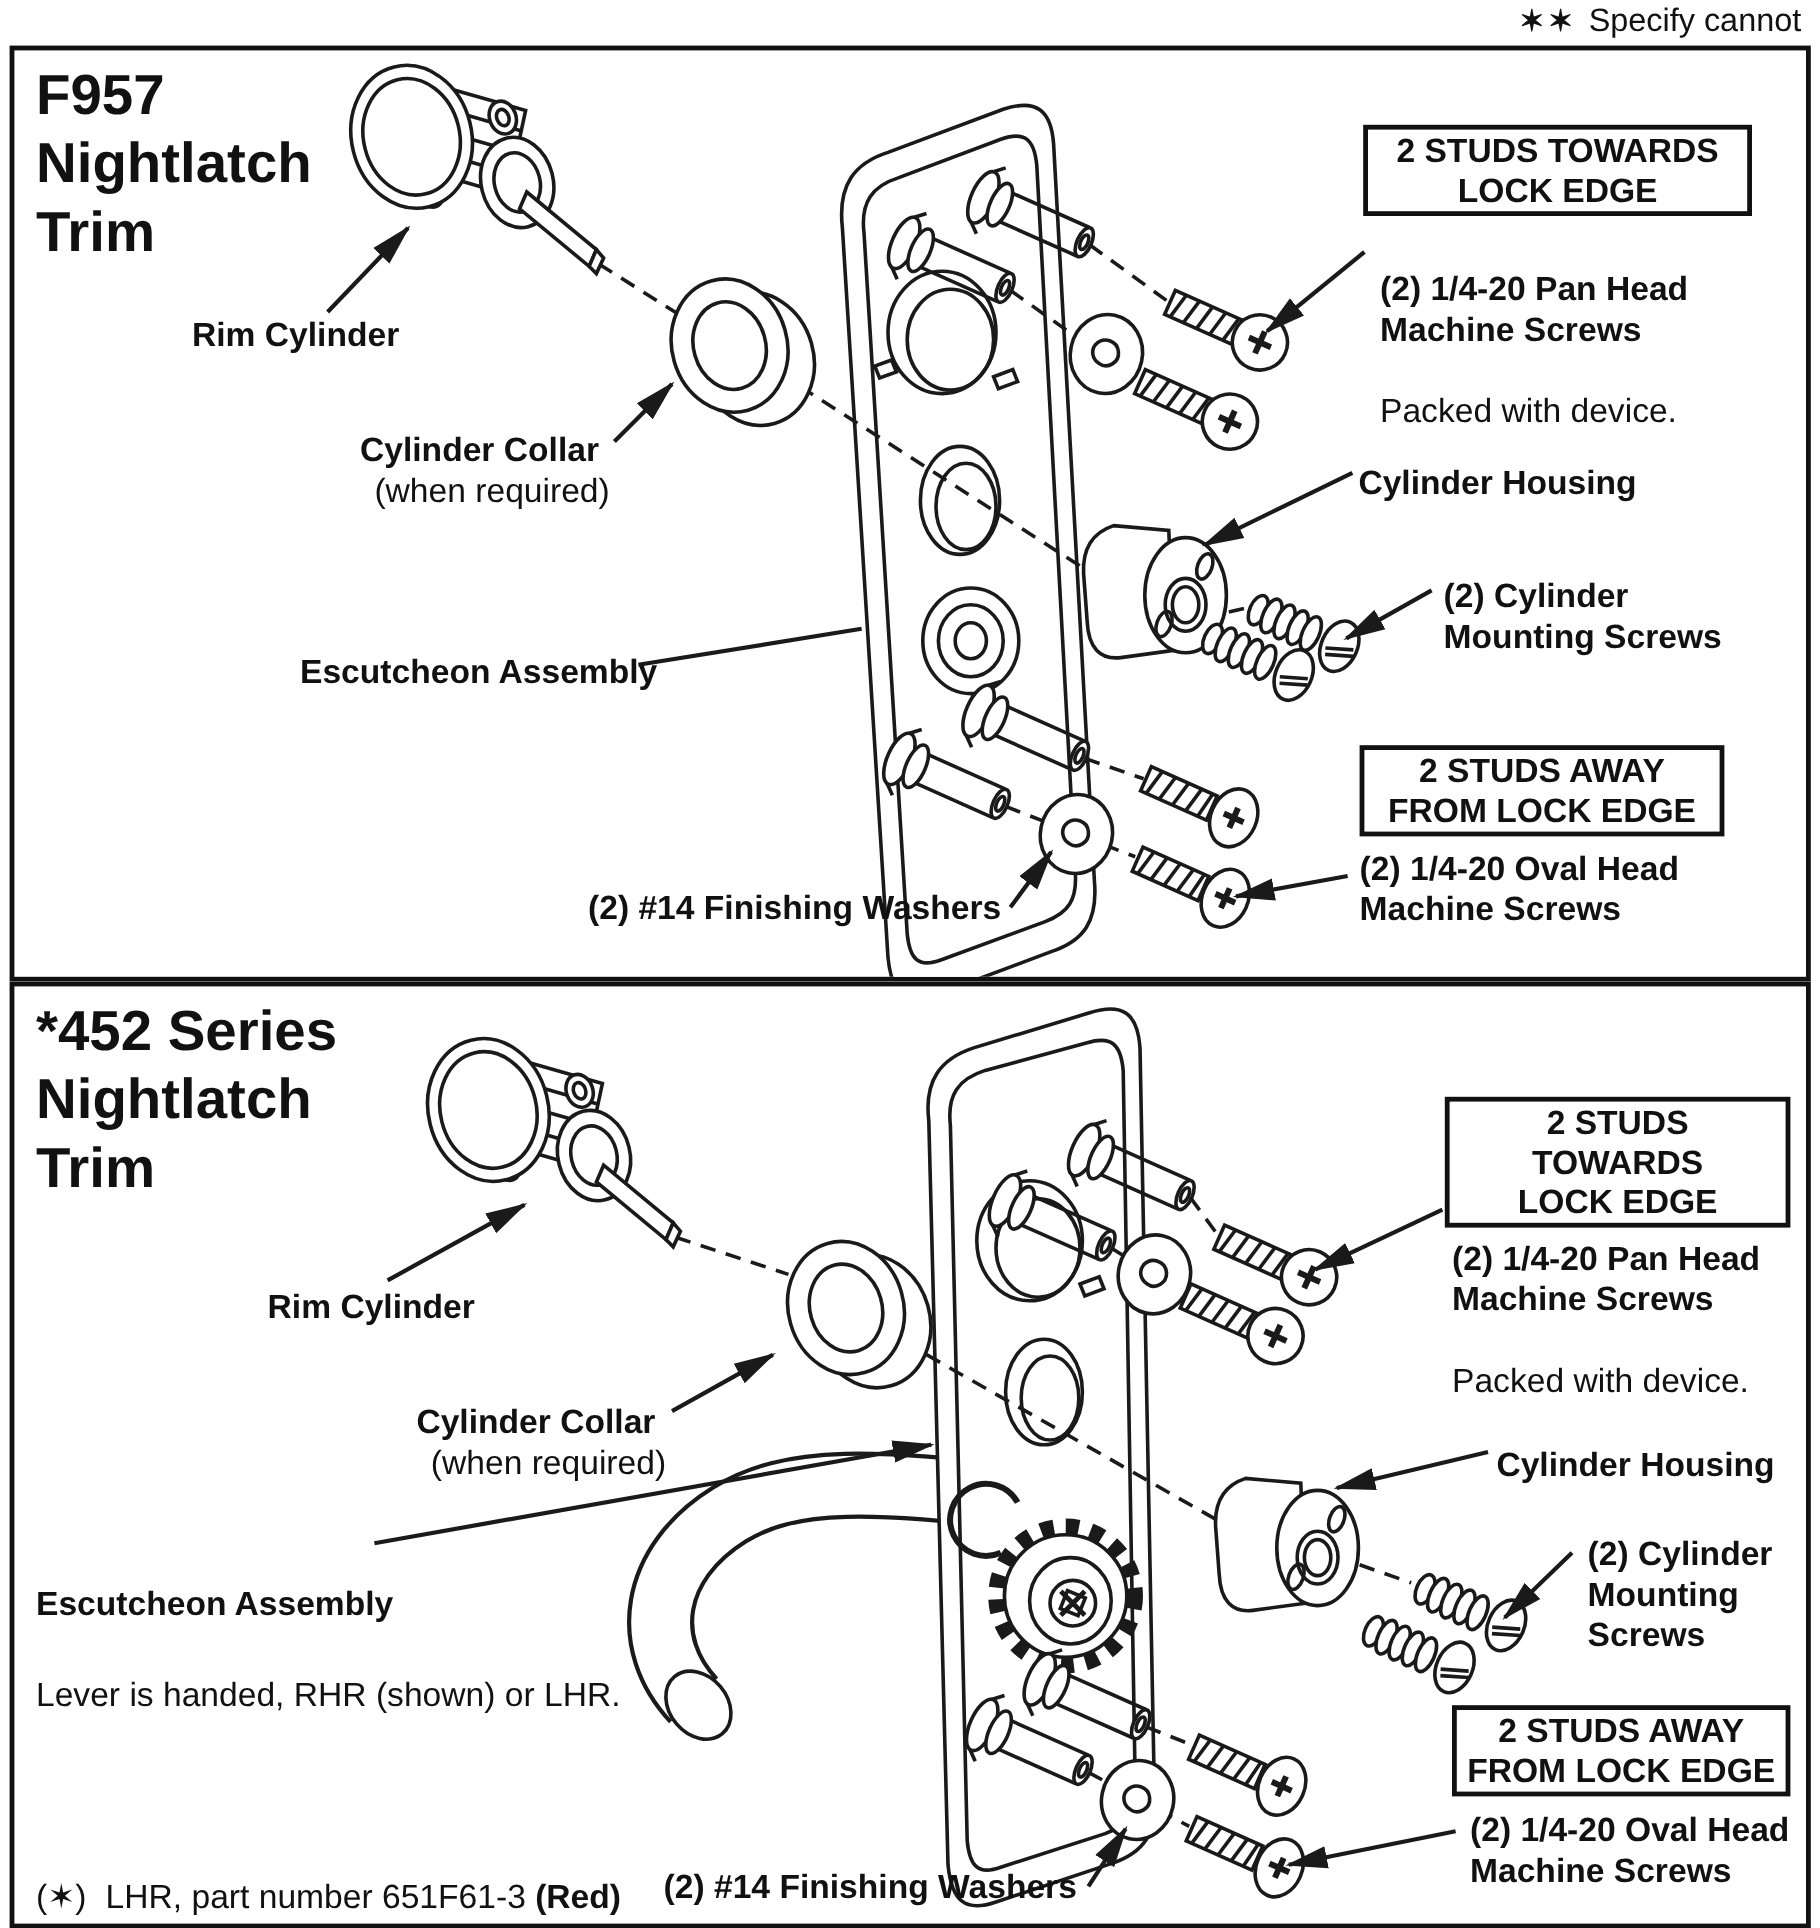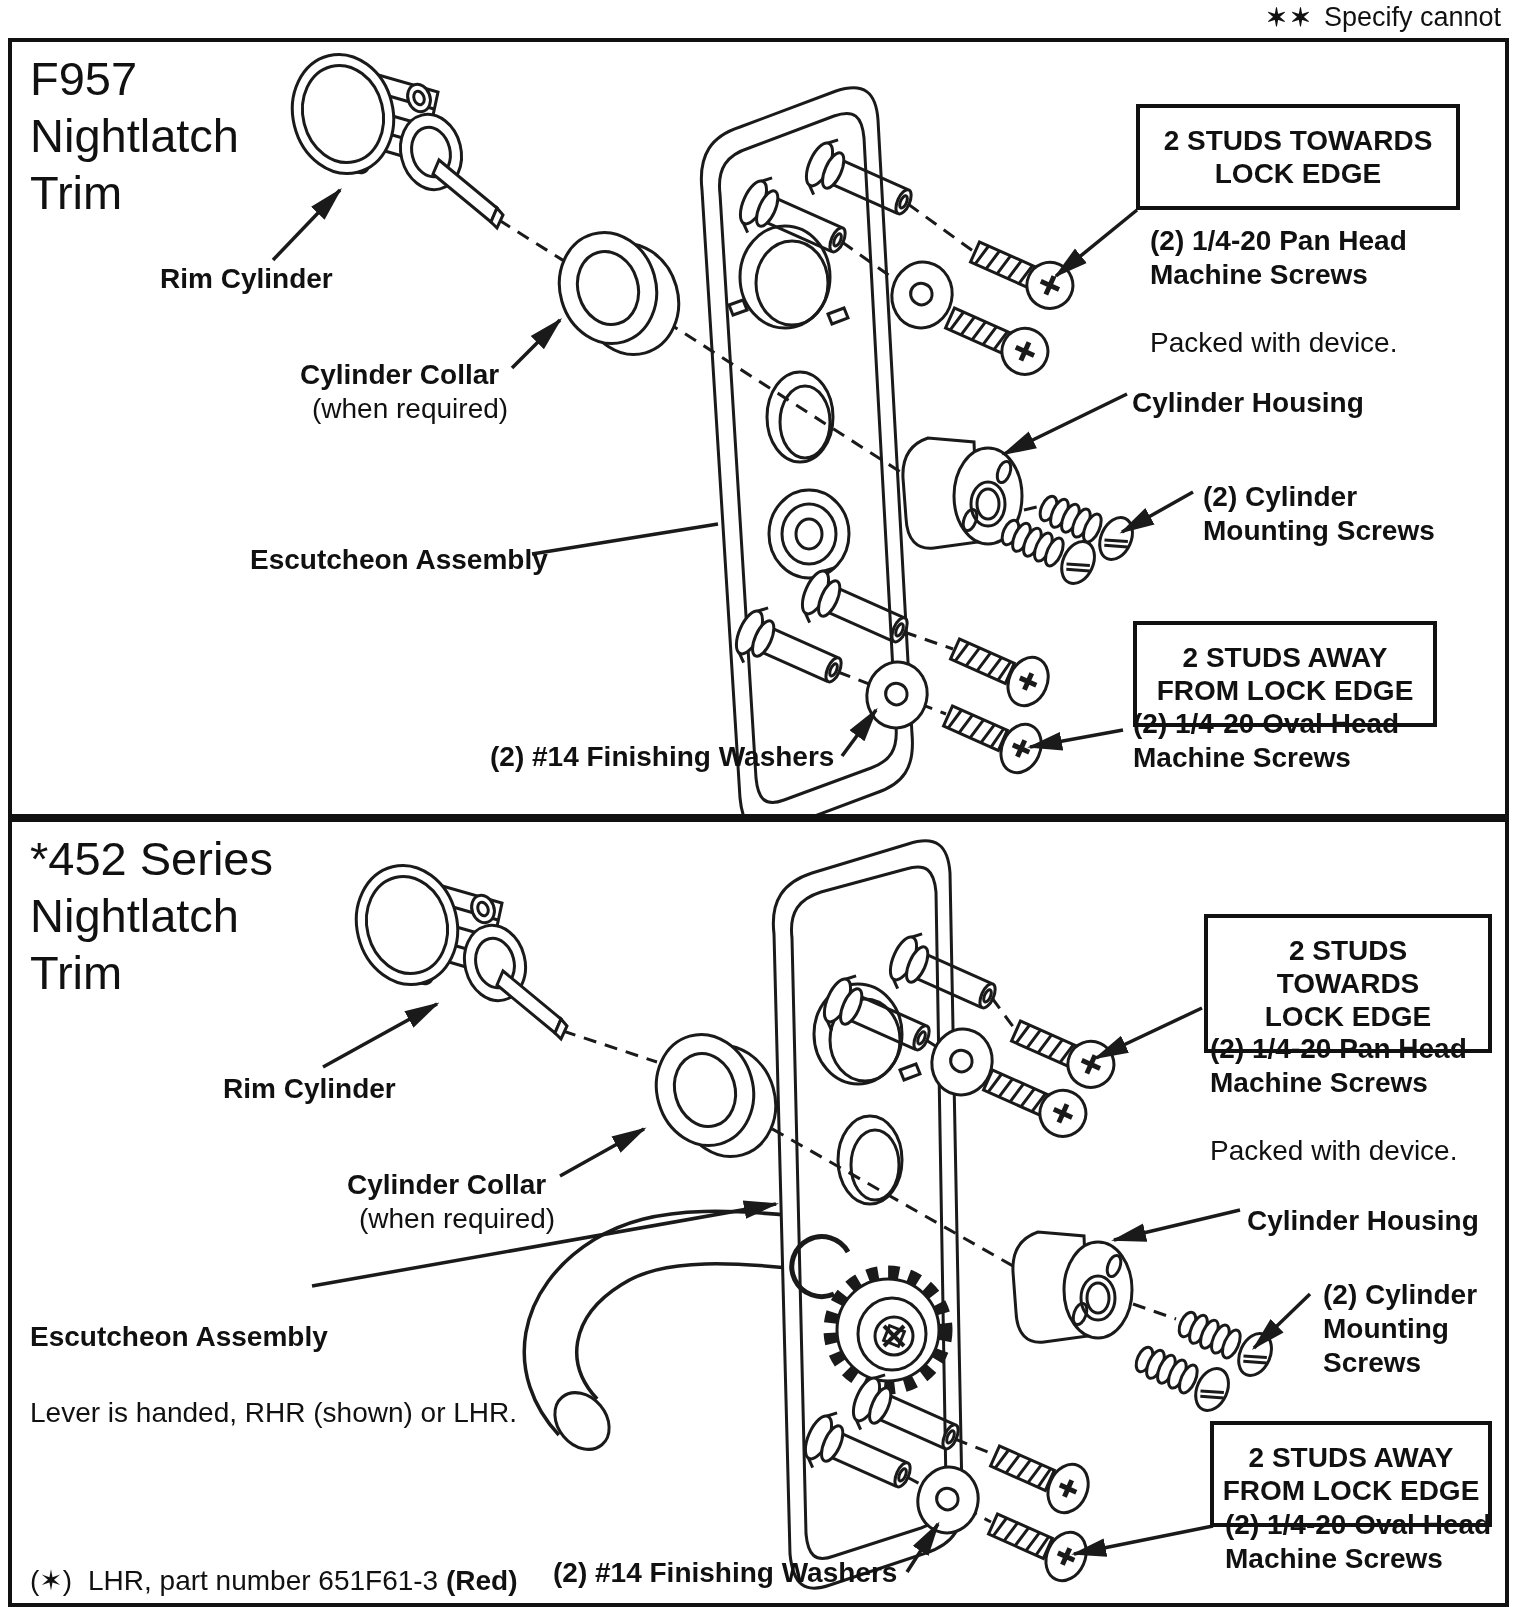--- a/index.html
+++ b/index.html
@@ -8,24 +8,24 @@
     background:#fff;color:#111;
     font-family:"Liberation Sans",sans-serif;
     -webkit-font-smoothing:antialiased;
   }
   .finish-note{position:absolute;top:2px;right:16px;font-size:27px;white-space:nowrap}
   .finish-note .stars{font-weight:bold;letter-spacing:3px;margin-right:10px;font-size:25px}
   .panel{position:absolute;left:8px;width:1493px;border:4px solid #111;background:#fff;box-sizing:content-box}
   .panel-top{top:38px;height:772px}
   .panel-bottom{top:818px;height:781px}
   .panel > svg{position:absolute;left:0;top:0;display:block}
-  .title{position:absolute;margin:0;font-weight:normal;font-size:47px;line-height:57px;white-space:pre-line;z-index:3}
+  .title{position:absolute;margin:0;font-weight:bold;font-size:47px;line-height:57px;white-space:pre-line;z-index:3}
   .co{position:absolute;font-size:28px;line-height:34px;white-space:pre-line;z-index:3}
   .b{font-weight:bold}
-  .box{border:4px solid #111;background:#fff;text-align:center;font-weight:bold;padding:16px 8px;line-height:33px}
+  .box{border:4px solid #111;background:#fff;text-align:center;font-weight:bold;padding:1px 8px;line-height:33px}
   .bodytext{font-size:28px;line-height:38px}
   .frow{display:block}
   .fmark{display:inline-block;width:58px}
 </style>
 </head>
 <body>
 
 <div class="finish-note">
   <span class="stars">✶✶</span><span>Specify cannot</span>
 </div>

